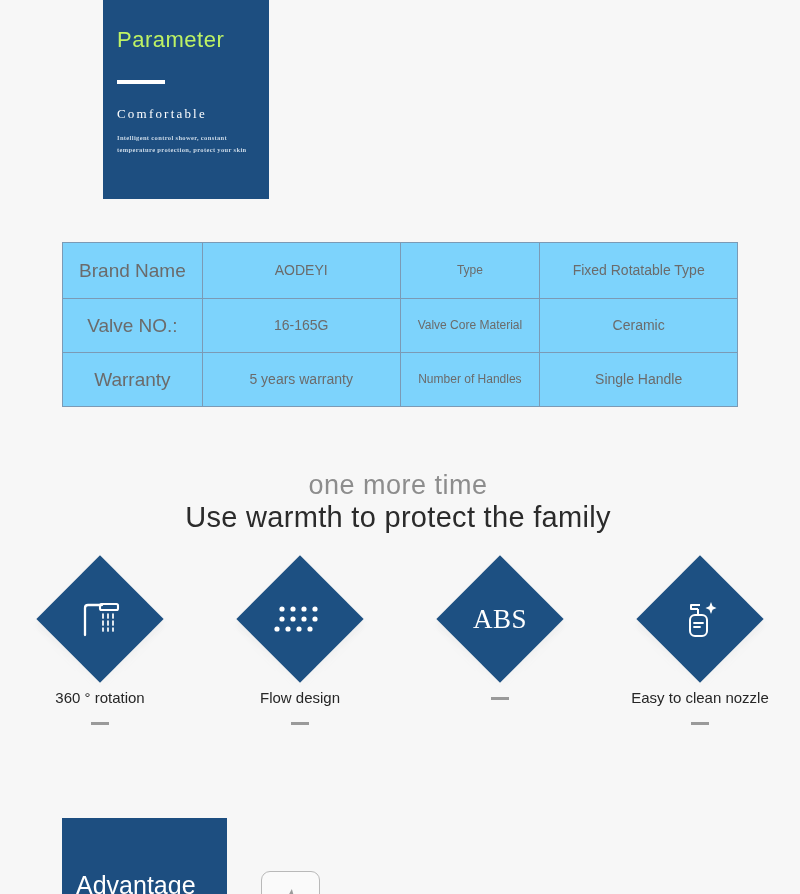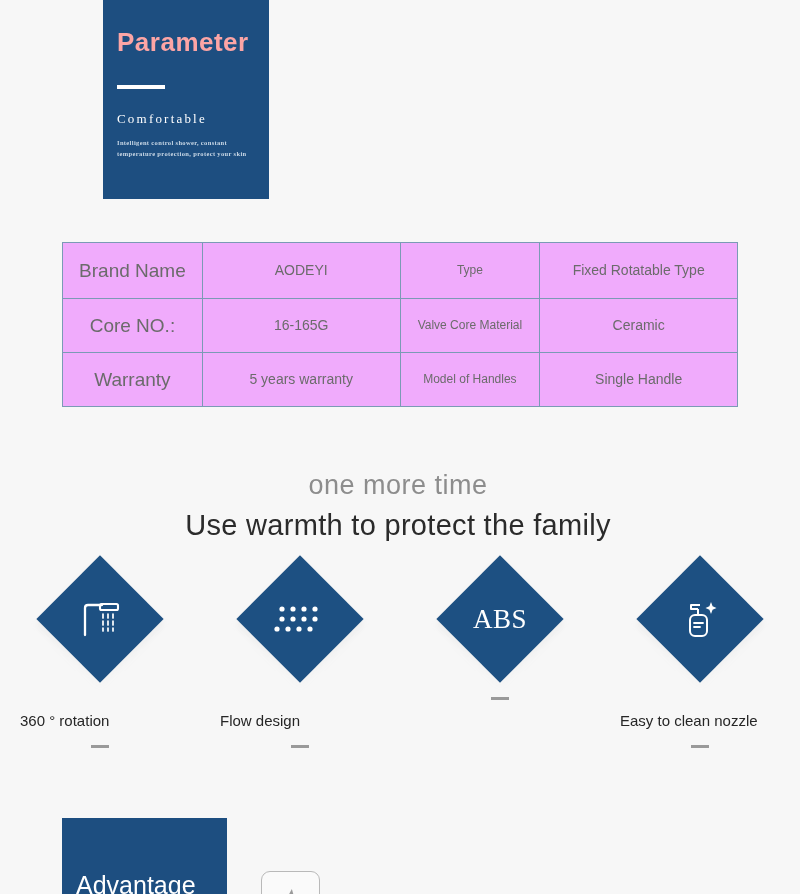--- a/index.html
+++ b/index.html
@@ -17,23 +17,23 @@
   .banner {
     position: absolute;
     left: 103px;
     top: -6px;
     width: 166px;
     height: 205px;
     background: #1d4e80;
     padding: 34px 0 0 14px;
   }
   .banner-title {
-    color: #fca5a5;
-    font-size: 26px;
-    font-weight: 700;
+    color: #bef264;
+    font-size: 22px;
+    font-weight: 400;
     letter-spacing: 0.5px;
     line-height: 1.1;
   }
   .banner-rule {
     width: 48px;
     height: 4px;
     background: #ffffff;
     margin-top: 28px;
   }
   .banner-sub {
@@ -54,21 +54,21 @@
     font-weight: bold;
   }
 
   
   .spec-table {
     position: absolute;
     left: 62px;
     top: 242px;
     width: 676px;
     border-collapse: collapse;
-    background: #f0abfc;
+    background: #7dd3fc;
   }
   .spec-table td {
     border: 1px solid #7b9ab5;
     color: #6b6b6b;
     text-align: center;
     font-weight: 300;
     padding: 6px 4px;
     line-height: 1.25;
   }
   .c-label { width: 140px; font-size: 19px; }
@@ -91,21 +91,20 @@
     font-size: 27px;
     color: #8d8d8d;
     font-weight: 300;
     letter-spacing: 0.5px;
   }
   .headline-big {
     font-size: 29px;
     color: #2b2b2b;
     font-weight: 400;
     letter-spacing: 0.3px;
-    margin-top: 8px;
   }
 
   
   .features {
     position: absolute;
     left: 0;
     top: 565px;
     width: 800px;
     display: flex;
   }
@@ -152,23 +151,24 @@
     justify-content: center;
     color: #ffffff;
   }
   .abs-text {
     font-family: "Liberation Serif", serif;
     font-size: 27px;
     color: #ffffff;
     letter-spacing: 0.5px;
   }
   .feature-label {
-    margin-top: 28px;
+    margin-top: 5px;
     font-size: 15px;
     color: #262626;
+    text-align: center;
     line-height: 1.3;
     width: 160px;
   }
   .feature-dash {
     width: 18px;
     height: 3px;
     background: #9a9a9a;
     margin-top: 14px;
   }
 
@@ -221,29 +221,29 @@
 
 <table class="spec-table">
   <tbody>
     <tr class="row1">
       <td class="c-label">Brand Name</td>
       <td class="c-value">AODEYI</td>
       <td class="c-label2">Type</td>
       <td class="c-value2">Fixed Rotatable Type</td>
     </tr>
     <tr class="row2">
-      <td class="c-label">Core NO.:</td>
+      <td class="c-label">Valve NO.:</td>
       <td class="c-value">16-165G</td>
       <td class="c-label2">Valve Core Material</td>
       <td class="c-value2">Ceramic</td>
     </tr>
     <tr class="row3">
       <td class="c-label">Warranty</td>
       <td class="c-value">5 years warranty</td>
-      <td class="c-label2">Model of Handles</td>
+      <td class="c-label2">Number of Handles</td>
       <td class="c-value2">Single Handle</td>
     </tr>
   </tbody>
 </table>
 
 <div class="headline">
   <div class="headline-small">one more time</div>
   <div class="headline-big">Use warmth to protect the family</div>
 </div>
 

